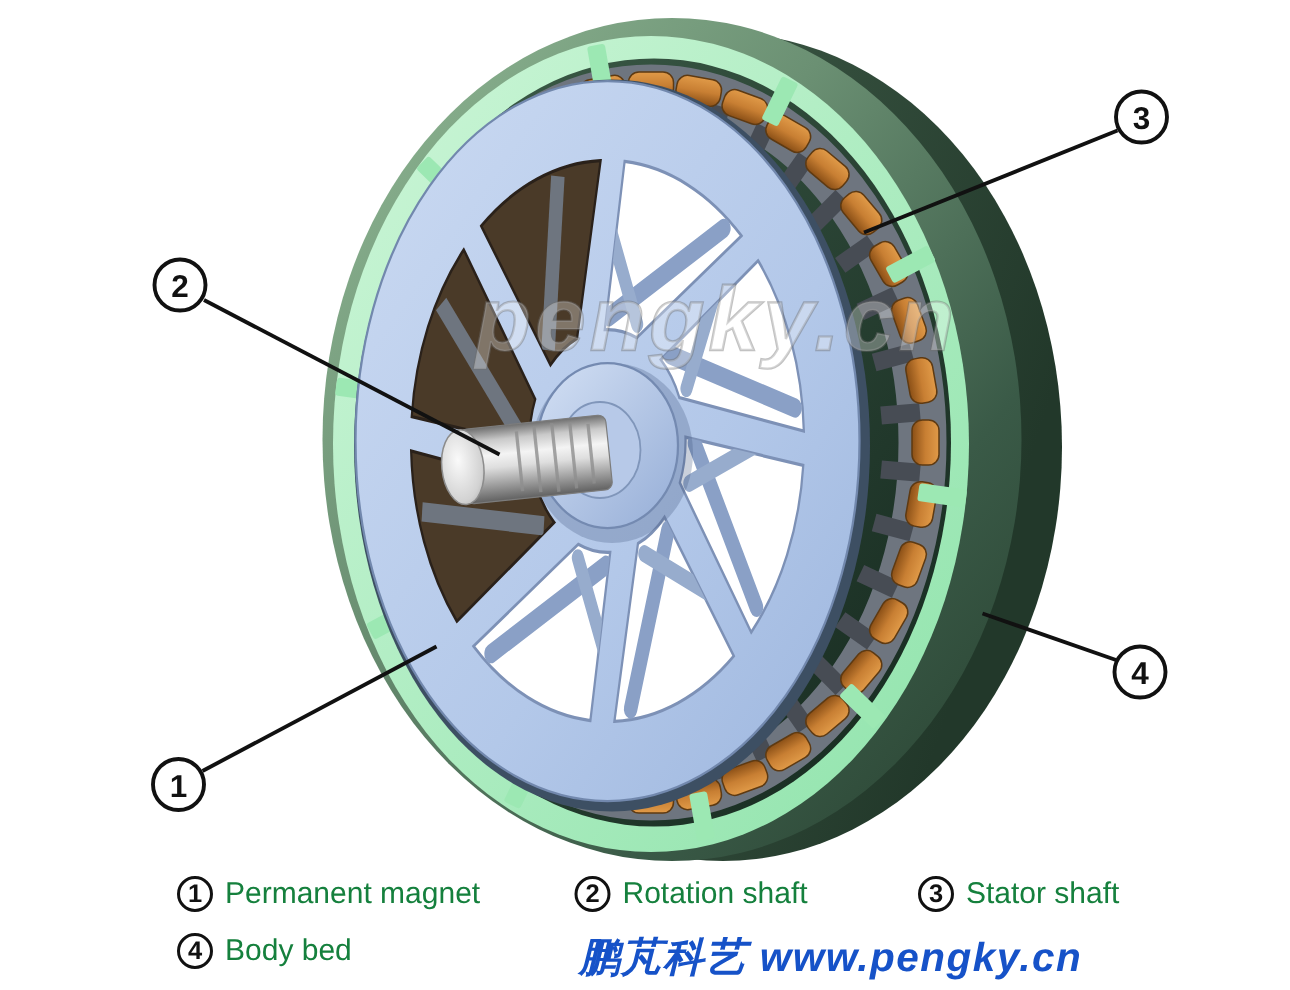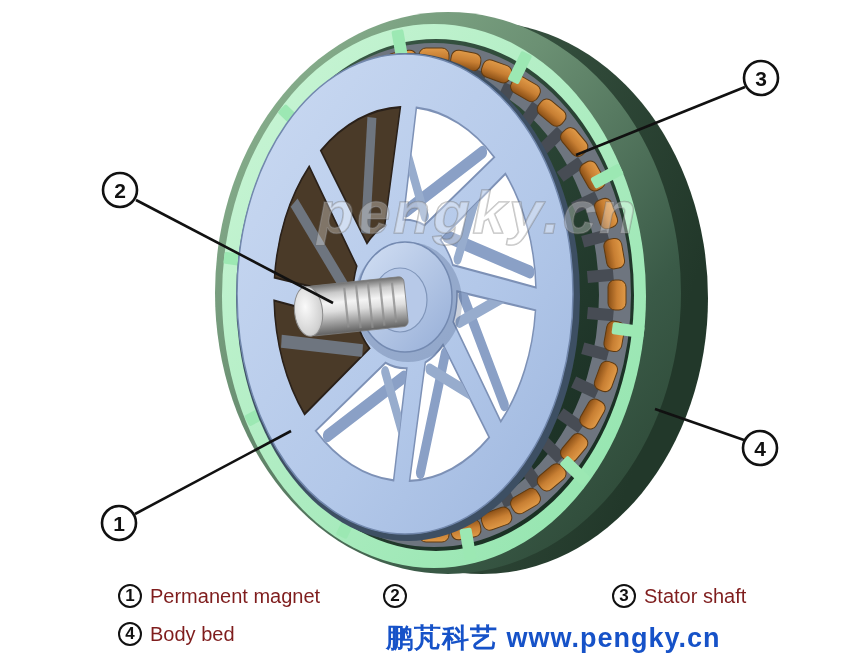--- a/index.html
+++ b/index.html
@@ -3,23 +3,23 @@
 <meta charset="utf-8">
 <style>
   html,body{margin:0;padding:0;background:#ffffff;}
   .canvas{position:relative;width:860px;height:660px;background:#ffffff;overflow:hidden;
           font-family:"Liberation Sans",sans-serif;}
   svg text{font-family:"Liberation Sans",sans-serif;}
   .legend-item{position:absolute;display:flex;align-items:center;gap:8px;height:28px;}
   .legend-num{display:inline-flex;align-items:center;justify-content:center;
               width:24px;height:24px;border:2px solid #111;border-radius:50%;
               font-size:17px;font-weight:bold;color:#111;box-sizing:border-box;}
-  .legend-label{font-size:20px;color:#7f1d1d;white-space:nowrap;}
+  .legend-label{font-size:20px;color:#15803d;white-space:nowrap;}
   .wm-bottom{position:absolute;left:386px;top:620px;font-size:27px;font-weight:bold;
-             color:#1652c8;white-space:nowrap;letter-spacing:1px;}
+             font-style:italic;color:#1652c8;white-space:nowrap;letter-spacing:1px;}
 </style>
 </head>
 <body>
 
 <div class="canvas">
 
 <svg width="860" height="660" viewBox="0 0 860 660">
   <defs>
     <linearGradient id="gDrum" x1="0" y1="0" x2="1" y2="1">
       <stop offset="0" stop-color="#93bb97"></stop>
@@ -289,20 +289,21 @@
   </g>
 </svg>
 
 
 <div class="legend-item" style="left:118px;top:582px;">
   <span class="legend-num">1</span>
   <span class="legend-label">Permanent magnet</span>
 </div>
 <div class="legend-item" style="left:383px;top:582px;">
   <span class="legend-num">2</span>
+  <span class="legend-label">Rotation shaft</span>
 </div>
 <div class="legend-item" style="left:612px;top:582px;">
   <span class="legend-num">3</span>
   <span class="legend-label">Stator shaft</span>
 </div>
 <div class="legend-item" style="left:118px;top:620px;">
   <span class="legend-num">4</span>
   <span class="legend-label">Body bed</span>
 </div>
 

